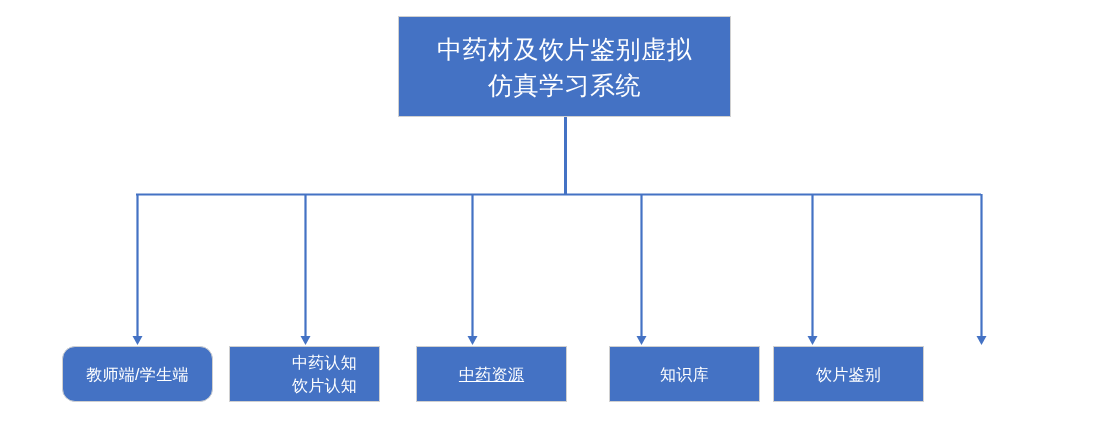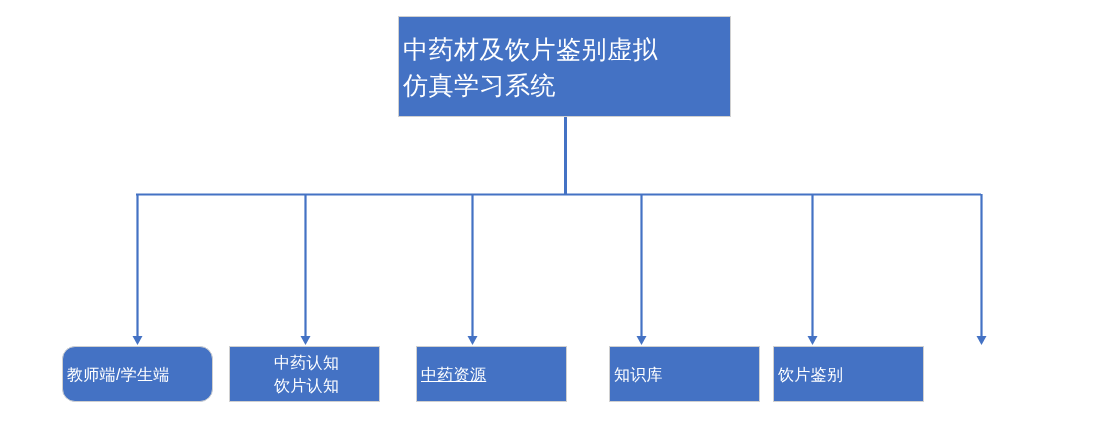--- a/index.html
+++ b/index.html
@@ -27,21 +27,21 @@
   }
   .node {
     position: absolute;
     box-sizing: border-box;
     background: #4472C4;
     border: 1px solid #D0D0D0;
     color: #ffffff;
     display: flex;
     align-items: center;
     justify-content: center;
-    text-align: left;
+    text-align: center;
     white-space: pre-line;
   }
   .node.root {
     left: 398px;
     top: 16px;
     width: 333px;
     height: 101px;
     font-size: 25px;
     line-height: 36px;
     font-weight: 400;

